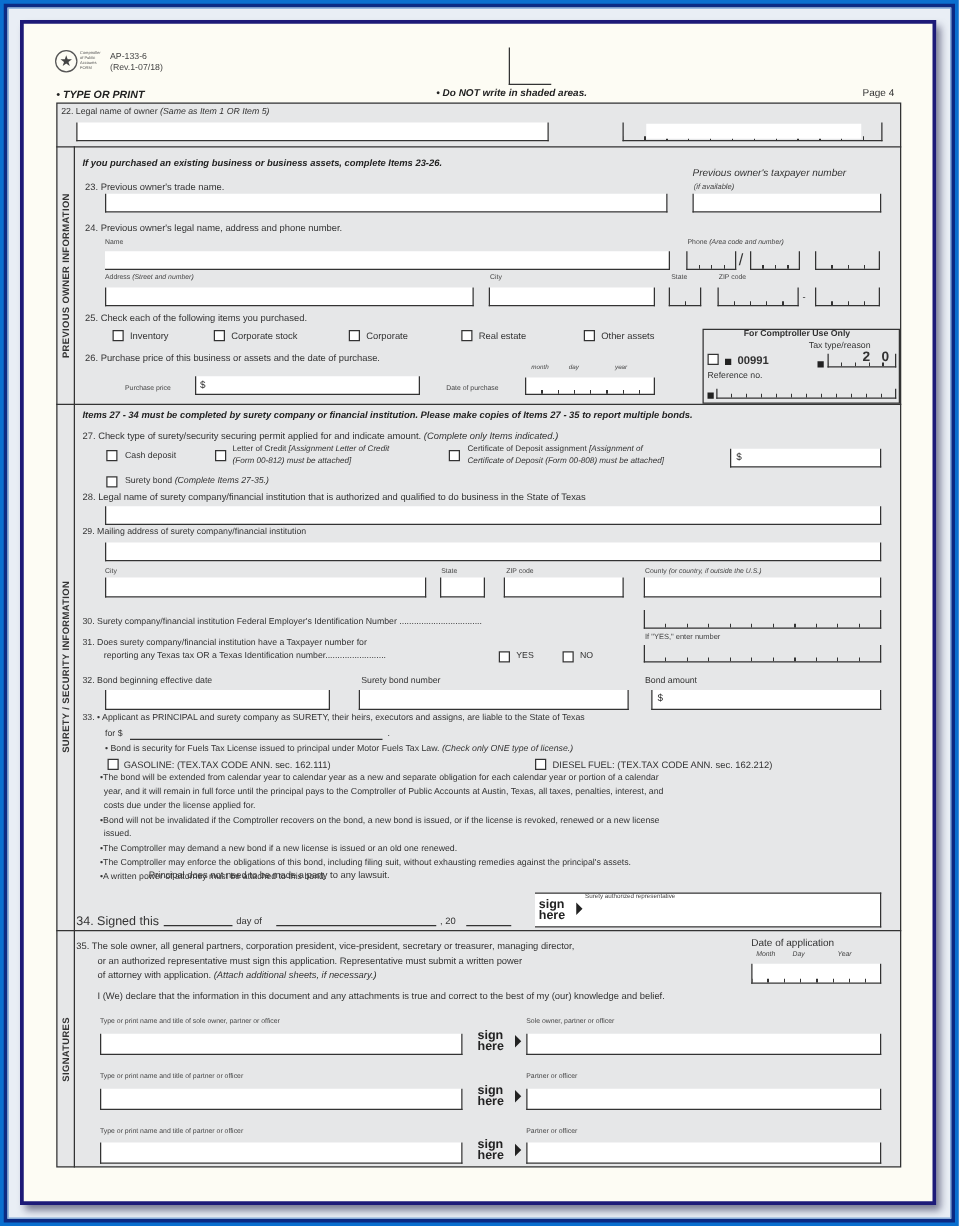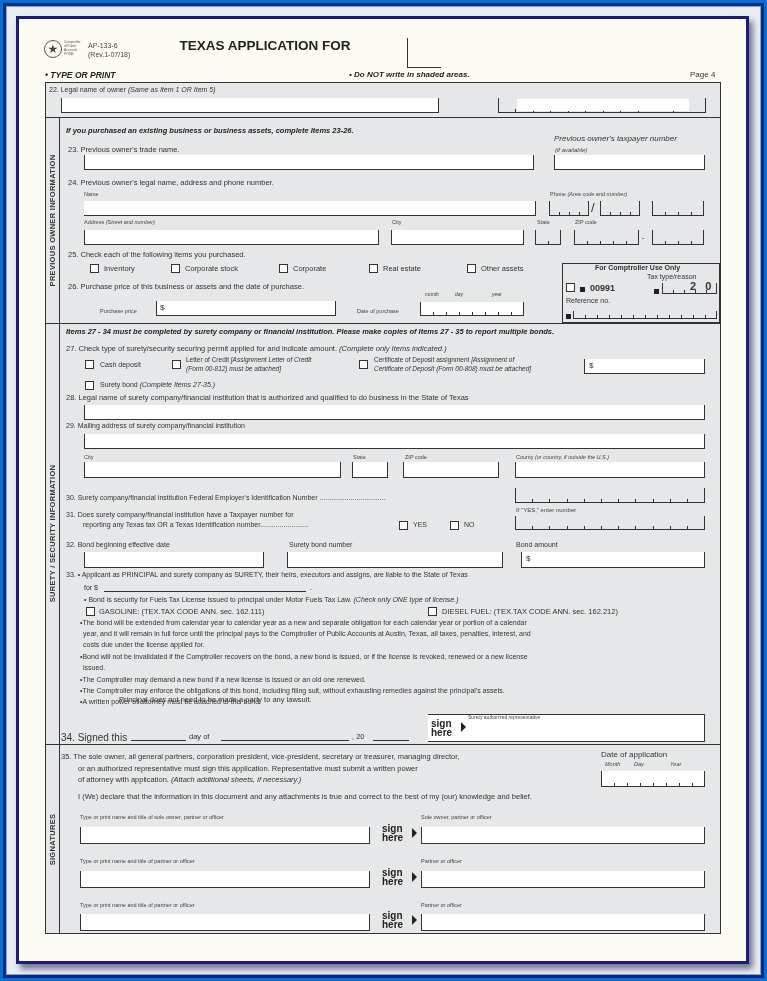--- a/index.html
+++ b/index.html
@@ -92,21 +92,20 @@
 <div class="frame-inner"></div>
 <div class="paper"></div>
 
 <div class="logo">★</div>
 <div class="logo-text">Comptroller of Public Accounts FORM</div>
 <div class="form-id">
   <div>AP-133-6</div>
   <div>(Rev.1-07/18)</div>
 </div>
 <div class="title">
-  <div>TEXAS APPLICATION FOR</div>
 </div>
 <div class="corner-mark"></div>
 <div class="type-print">• TYPE OR PRINT</div>
 <div class="no-write">• Do NOT write in shaded areas.</div>
 <div class="page-no">Page 4</div>
 
 <div class="form-box"></div>
 
 <div class="lbl" style="left:49px;top:86px;font-size:7px;"><span>22. Legal name of owner</span> <i>(Same as Item 1 OR Item 5)</i></div>
 <div class="field" style="left:61px;top:98px;width:378px;height:15px;"></div>

